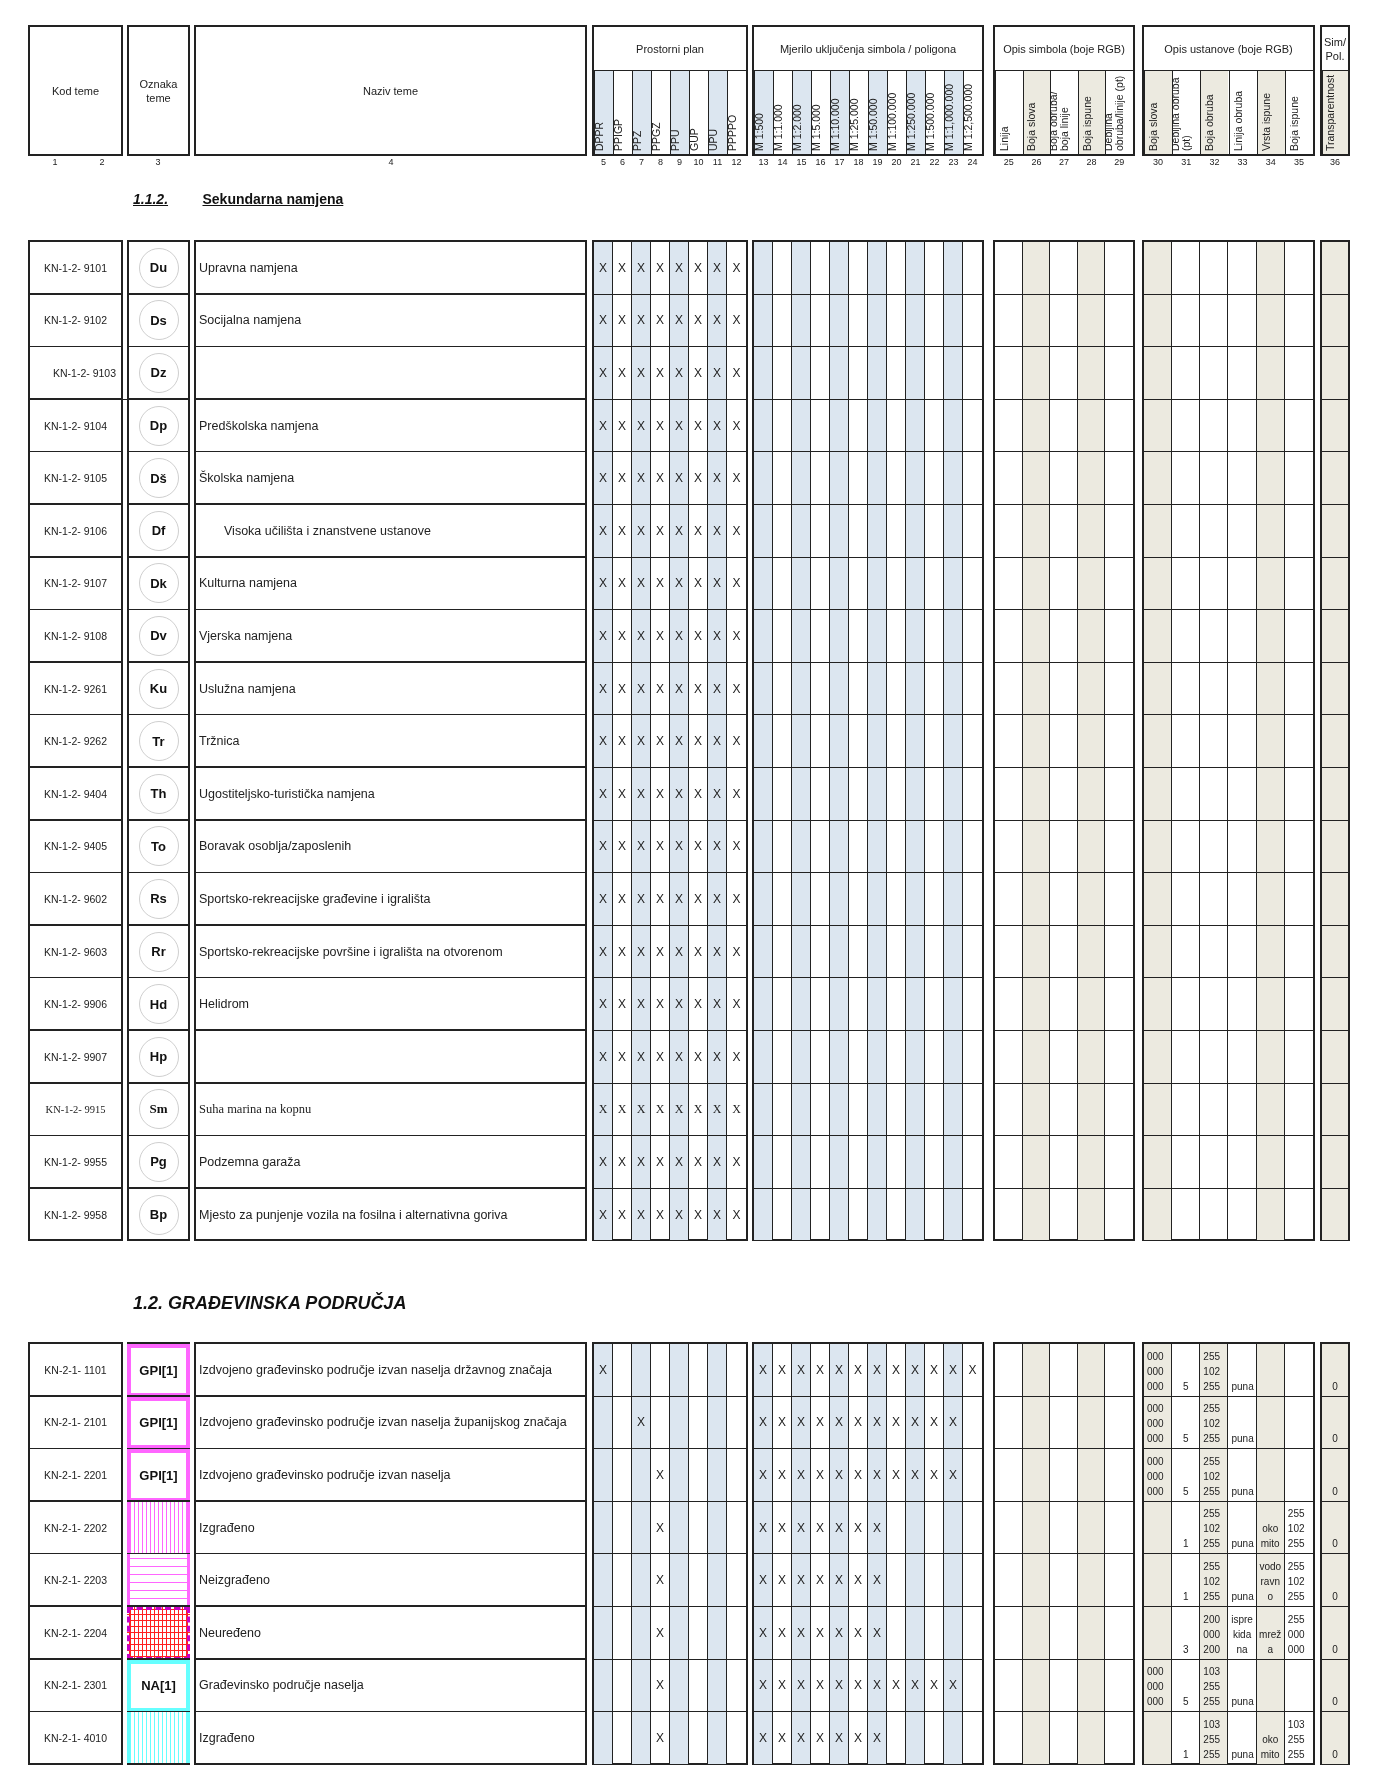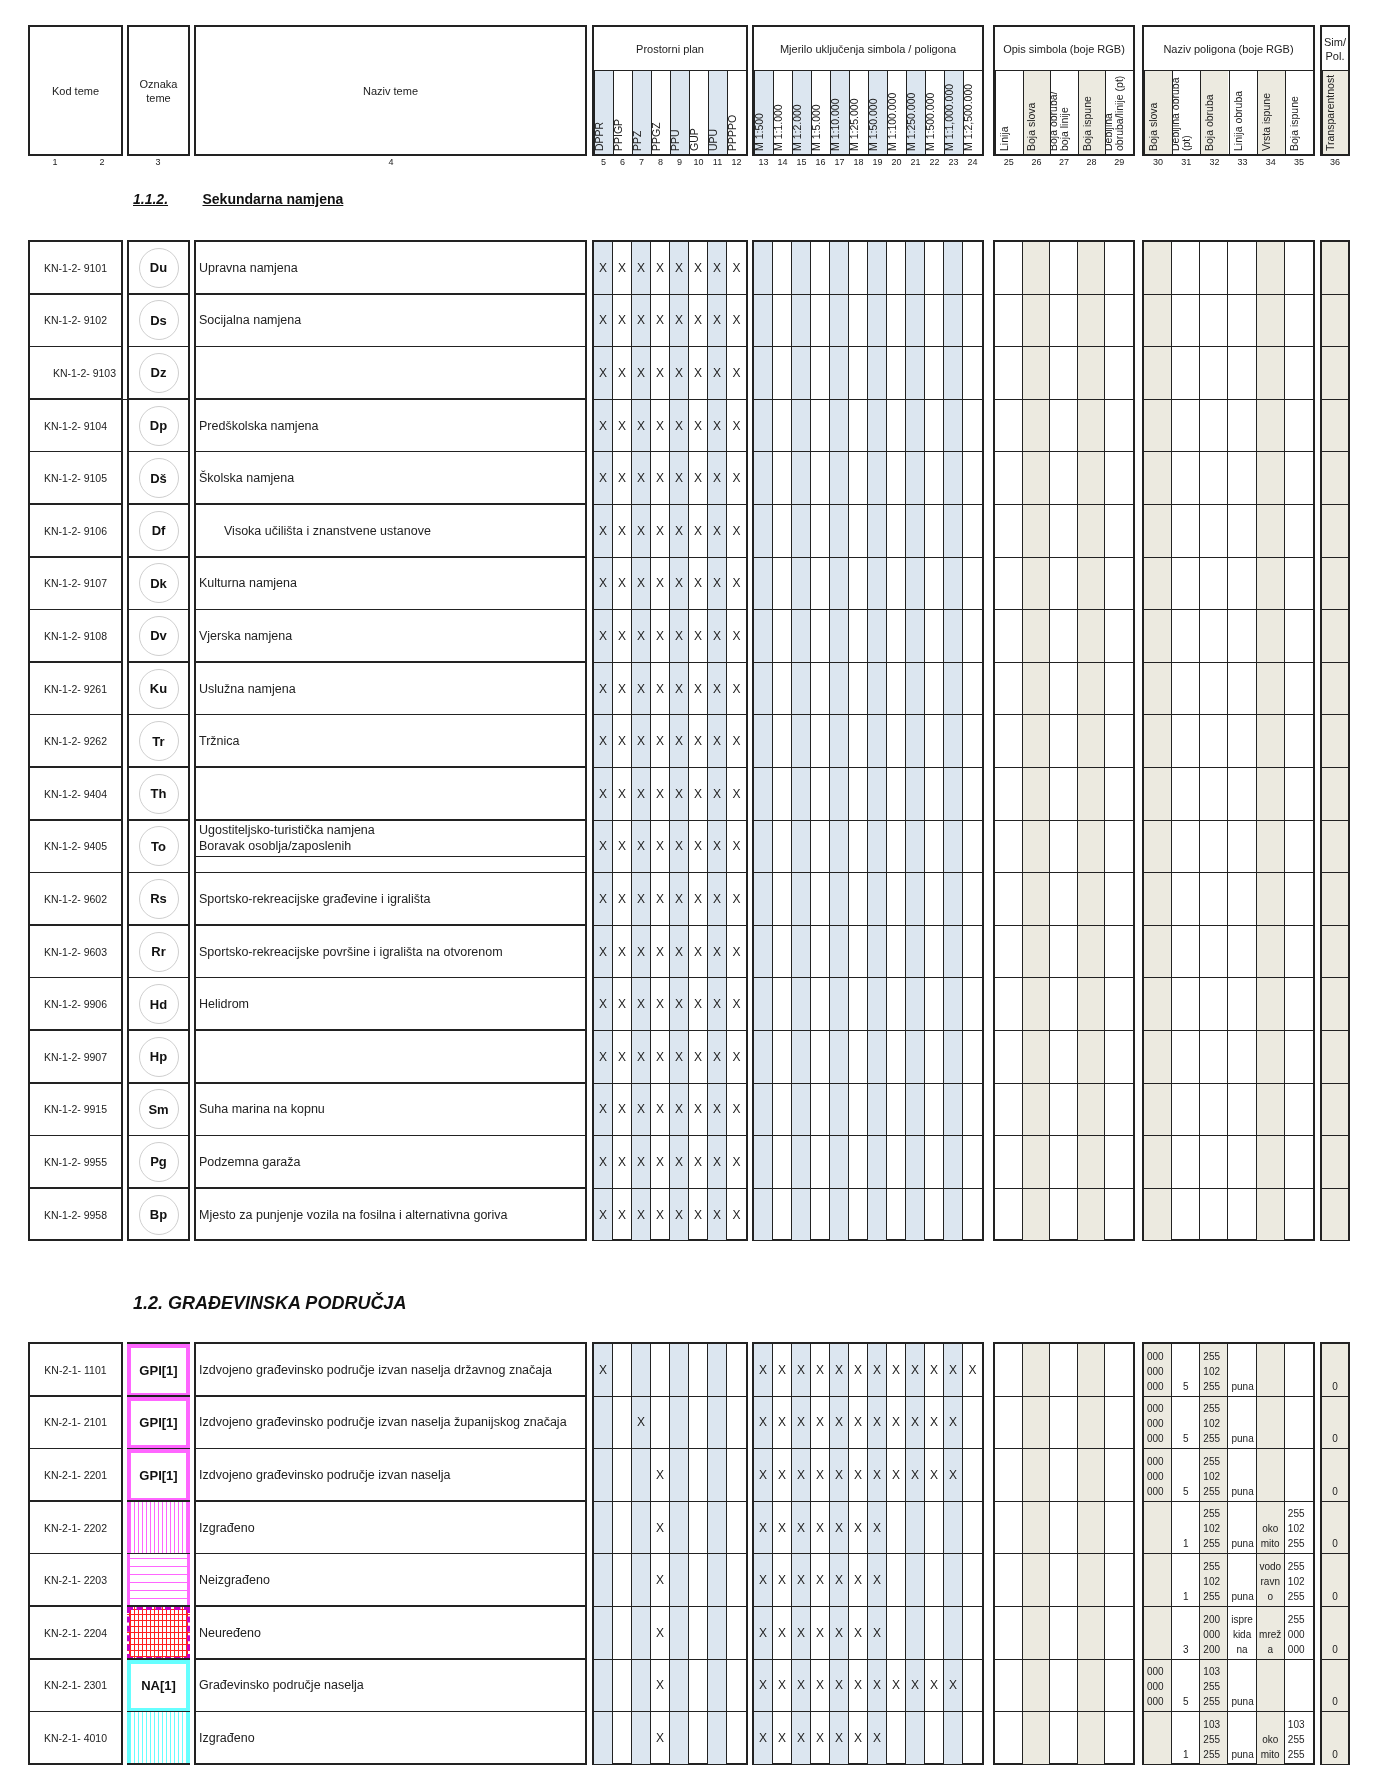--- a/index.html
+++ b/index.html
@@ -131,21 +131,21 @@
           <div class="vlabel" style="bottom: auto; top: 80px; left: 7.8px; white-space: normal; width: 78px;">Boja obruba/ boja linije</div>
         </div>
         <div class="vcell beige" style="left: 82.8px; top: 44px; width: 27.6px; height: 83px;">
           <div class="vlabel" style="bottom: auto; top: 80px; left: 7.8px; white-space: nowrap; width: 78px;">Boja ispune</div>
         </div>
         <div class="vcell " style="left: 110.4px; top: 44px; width: 27.6px; height: 83px;">
           <div class="vlabel" style="bottom: auto; top: 80px; left: 7.8px; white-space: normal; width: 78px;">Debljina obruba/linije (pt)</div>
         </div>
       </div>
       <div class="box" style="left: 1142px; top: 25px; width: 173px; height: 131px;">
-        <div class="hdr-text" style="left: 0px; top: 0px; right: 0px; height: 44px; border-bottom: 1.5px solid rgb(34, 34, 34); padding: 0px 4px;">Naziv poligona (boje RGB)</div>
+        <div class="hdr-text" style="left: 0px; top: 0px; right: 0px; height: 44px; border-bottom: 1.5px solid rgb(34, 34, 34); padding: 0px 4px;">Opis ustanove (boje RGB)</div>
         <div class="vcell beige" style="left: 0px; top: 44px; width: 28.1667px; height: 83px;">
           <div class="vlabel" style="bottom: auto; top: 80px; left: 8.08333px; white-space: nowrap; width: 78px;">Boja slova</div>
         </div>
         <div class="vcell " style="left: 28.1667px; top: 44px; width: 28.1667px; height: 83px;">
           <div class="vlabel" style="bottom: auto; top: 80px; left: 8.08333px; white-space: normal; width: 78px;">Debljina obruba (pt)</div>
         </div>
         <div class="vcell beige" style="left: 56.3333px; top: 44px; width: 28.1667px; height: 83px;">
           <div class="vlabel" style="bottom: auto; top: 80px; left: 8.08333px; white-space: nowrap; width: 78px;">Boja obruba</div>
         </div>
         <div class="vcell " style="left: 84.5px; top: 44px; width: 28.1667px; height: 83px;">
@@ -735,21 +735,21 @@
       </div>
       <div style="position: absolute; left: 28px; top: 51.1px; width: 95px; height: 1.5px; background: rgb(34, 34, 34);"></div>
       <div style="position: absolute; left: 127px; top: 51.1px; width: 63px; height: 1.5px; background: rgb(34, 34, 34);"></div>
       <div style="position: absolute; left: 194px; top: 51.1px; width: 393px; height: 1.5px; background: rgb(34, 34, 34);"></div>
     </div>
     <div class="row" style="top: 768px; height: 52.6px;">
       <div class="cell tcell code" style="left: 30px; width: 91px; height: 52.6px; border-left: none; border-right: none;">KN-1-2- 9404</div>
       <div class="cell sym" style="left: 129px; width: 59px; height: 52.6px; border-left: none; border-right: none;">
         <div class="circle">Th</div>
       </div>
-      <div class="cell tcell name" style="left: 196px; width: 389px; height: 52.6px; border-left: none; border-right: none; margin-top: 36px;">Ugostiteljsko-turistička namjena</div>
+      <div class="cell tcell name" style="left: 196px; width: 389px; height: 52.6px; border-left: none; border-right: none;">Ugostiteljsko-turistička namjena</div>
       <div class="grp" style="left: 594px; width: 152px; height: 52.6px; border-bottom: 1.5px solid rgb(34, 34, 34);">
         <div class="sub blue" style="left: 0px; width: 19px;">X</div>
         <div class="sub " style="left: 19px; width: 19px;">X</div>
         <div class="sub blue" style="left: 38px; width: 19px;">X</div>
         <div class="sub " style="left: 57px; width: 19px;">X</div>
         <div class="sub blue" style="left: 76px; width: 19px;">X</div>
         <div class="sub " style="left: 95px; width: 19px;">X</div>
         <div class="sub blue" style="left: 114px; width: 19px;">X</div>
         <div class="sub " style="left: 133px; width: 19px;">X</div>
       </div>
@@ -1041,21 +1041,21 @@
         <div class="sub beige" style="left: 112.667px; width: 28.1667px;"></div>
         <div class="sub " style="left: 140.833px; width: 28.1667px;"></div>
       </div>
       <div class="grp" style="left: 1322px; width: 26px; height: 52.6px; border-bottom: 1.5px solid rgb(34, 34, 34);">
         <div class="sub beige" style="left: 0px; width: 26px;"></div>
       </div>
       <div style="position: absolute; left: 28px; top: 51.1px; width: 95px; height: 1.5px; background: rgb(34, 34, 34);"></div>
       <div style="position: absolute; left: 127px; top: 51.1px; width: 63px; height: 1.5px; background: rgb(34, 34, 34);"></div>
       <div style="position: absolute; left: 194px; top: 51.1px; width: 393px; height: 1.5px; background: rgb(34, 34, 34);"></div>
     </div>
-    <div class="row" style="top: 1083.6px; height: 52.6px;">
+    <div class="row" style="top: 1083.6px; height: 52.6px; font-family: Liberation Serif, serif;">
       <div class="cell tcell code" style="left: 30px; width: 91px; height: 52.6px; border-left: none; border-right: none;">KN-1-2- 9915</div>
       <div class="cell sym" style="left: 129px; width: 59px; height: 52.6px; border-left: none; border-right: none;">
         <div class="circle">Sm</div>
       </div>
       <div class="cell tcell name" style="left: 196px; width: 389px; height: 52.6px; border-left: none; border-right: none;">Suha marina na kopnu</div>
       <div class="grp" style="left: 594px; width: 152px; height: 52.6px; border-bottom: 1.5px solid rgb(34, 34, 34);">
         <div class="sub blue" style="left: 0px; width: 19px;">X</div>
         <div class="sub " style="left: 19px; width: 19px;">X</div>
         <div class="sub blue" style="left: 38px; width: 19px;">X</div>
         <div class="sub " style="left: 57px; width: 19px;">X</div>

